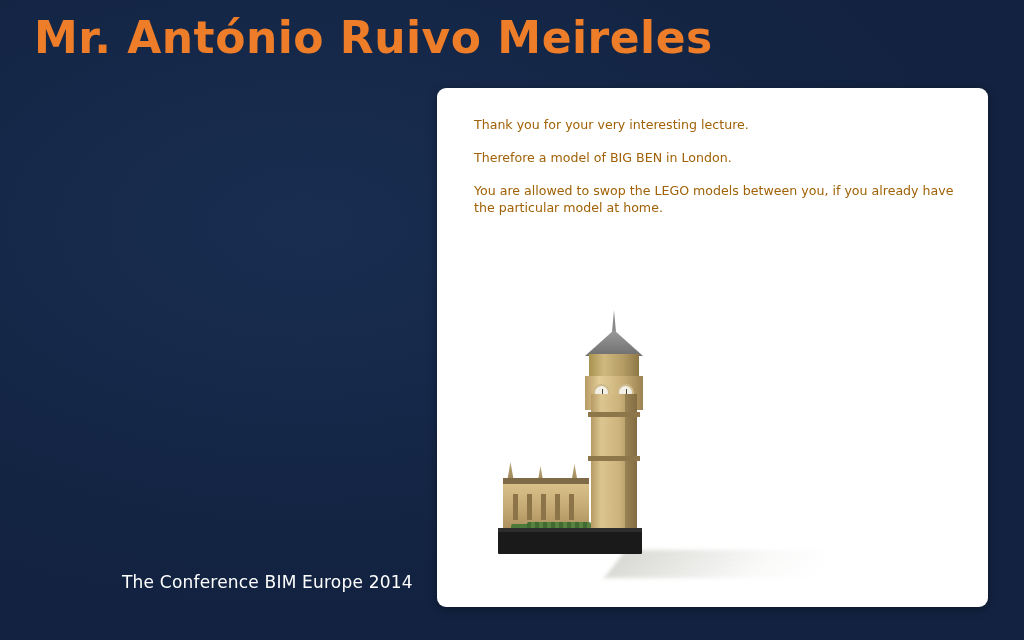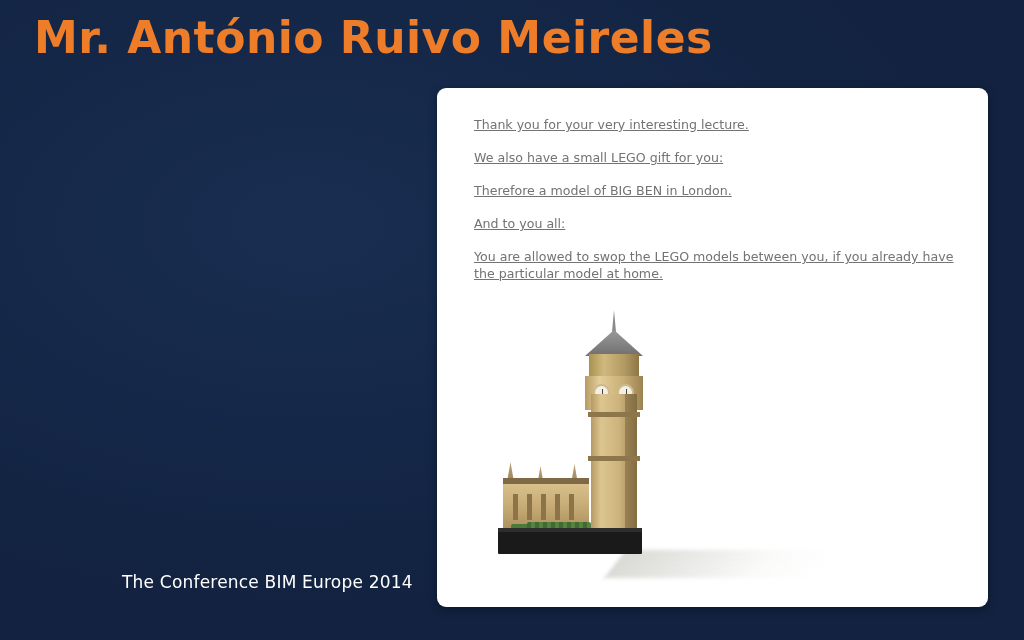--- a/index.html
+++ b/index.html
@@ -57,25 +57,24 @@
     background: #ffffff;
     border-radius: 9px;
     box-shadow: 0 2px 10px rgba(0,0,0,0.35);
     overflow: hidden;
   }
   #card-text {
     position: absolute;
     left: 37px;
     top: 28px;
     width: 487px;
-    color: #737373;
+    color: #a16207;
     font-size: 12.6px;
     line-height: 1.35;
     font-family: "DejaVu Sans", sans-serif;
-    text-decoration: underline;
   }
   #card-text p {
     margin: 0 0 16px 0;
   }
   #card-text p:last-child {
     margin-bottom: 0;
   }
   
   #photo {
     position: absolute;
@@ -242,23 +241,21 @@
 <body>
 
 <div id="slide">
 
   <div id="title">Mr. António Ruivo Meireles</div>
 
   <div id="card">
 
     <div id="card-text">
       <p>Thank you for your very interesting lecture.</p>
-      <p>We also have a small LEGO gift for you:</p>
       <p>Therefore a model of BIG BEN in London.</p>
-      <p>And to you all:</p>
       <p>You are allowed to swop the LEGO models between you, if you already have the particular model at home.</p>
     </div>
 
     <div id="photo">
       <div class="shadow"></div>
 
       <div class="needle"></div>
       <div class="roof"></div>
       <div class="belfry"></div>
       <div class="clockbox"></div>

